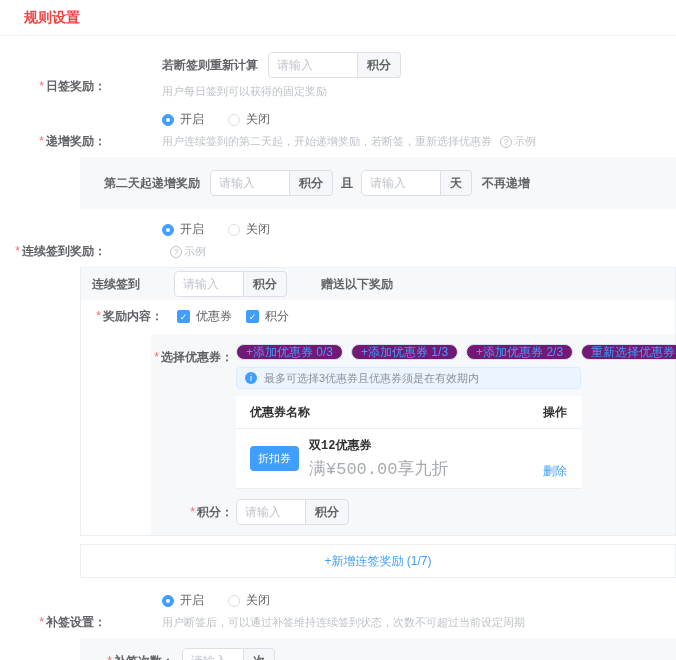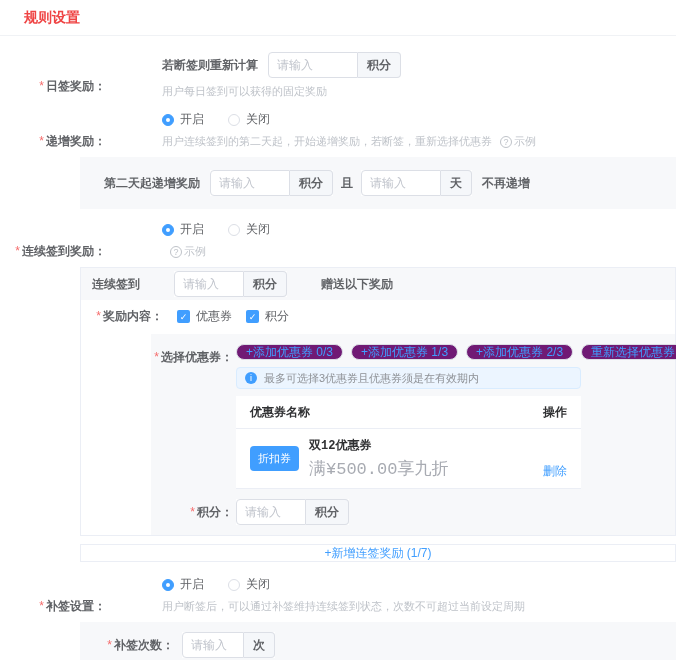--- a/index.html
+++ b/index.html
@@ -65,21 +65,21 @@
     padding:8px 14px 7px 14px; border-bottom:1px solid #ebeef5; }
   .th { font-weight:bold; color:#303133; }
   .tbl-row { display:flex; justify-content:space-between; align-items:flex-end;
     padding:8px 14px; border-bottom:1px solid #ebeef5;font-family:Liberation Mono, monospace; }
   .coupon-cell { display:flex; align-items:center; }
   .badge { background:#409eff; color:#fff; border-radius:4px; padding:5px 8px;
     font-size:11px; margin-right:10px; flex:none; }
   .cname { color:#303133; font-weight:bold; }
   .cdesc { color:#a8abb2; margin-top:3px; font-size:17px; }
   .link { color:#409eff; cursor:pointer; }
-  .addbox { margin-left:80px; margin-top:8px; border:1px solid #ebeef5; height:18px;
+  .addbox { margin-left:80px; margin-top:8px; border:1px solid #ebeef5; height:34px;
     display:flex; align-items:center; justify-content:center; color:#409eff; cursor:pointer; }
 </style>
 </head>
 <body>
 
 <div class="page-header">规则设置</div>
 
 <div class="form">
 
   <div class="frow">

